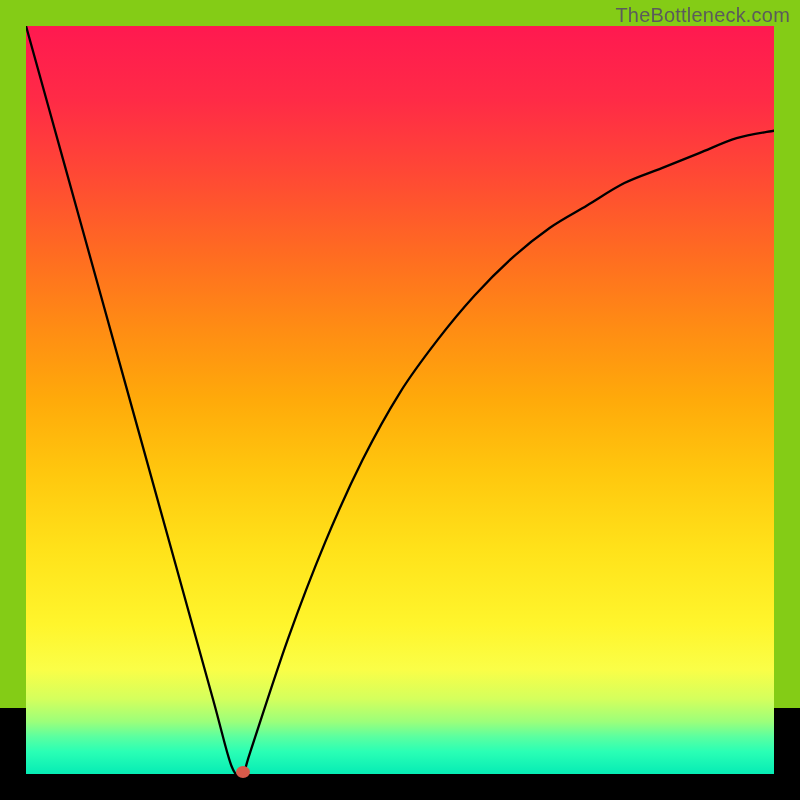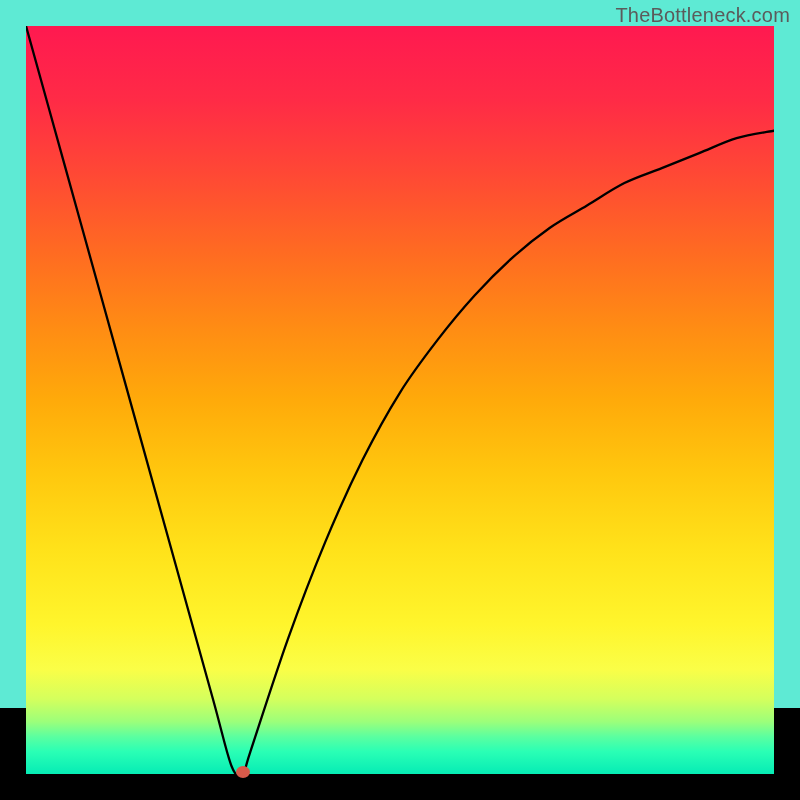--- a/index.html
+++ b/index.html
@@ -8,21 +8,21 @@
     width: 800px;
     height: 800px;
     overflow: hidden;
     background: #000;
     font-family: Arial, Helvetica, sans-serif;
   }
   .frame {
     position: relative;
     width: 800px;
     height: 708px;
-    background: #5eead4;
+    background: #84cc16;
   }
   .plot-area {
     position: absolute;
     left: 26px;
     top: 26px;
     width: 748px;
     height: 748px;
     background: linear-gradient(
       to bottom,
       #ff1950 0%,

